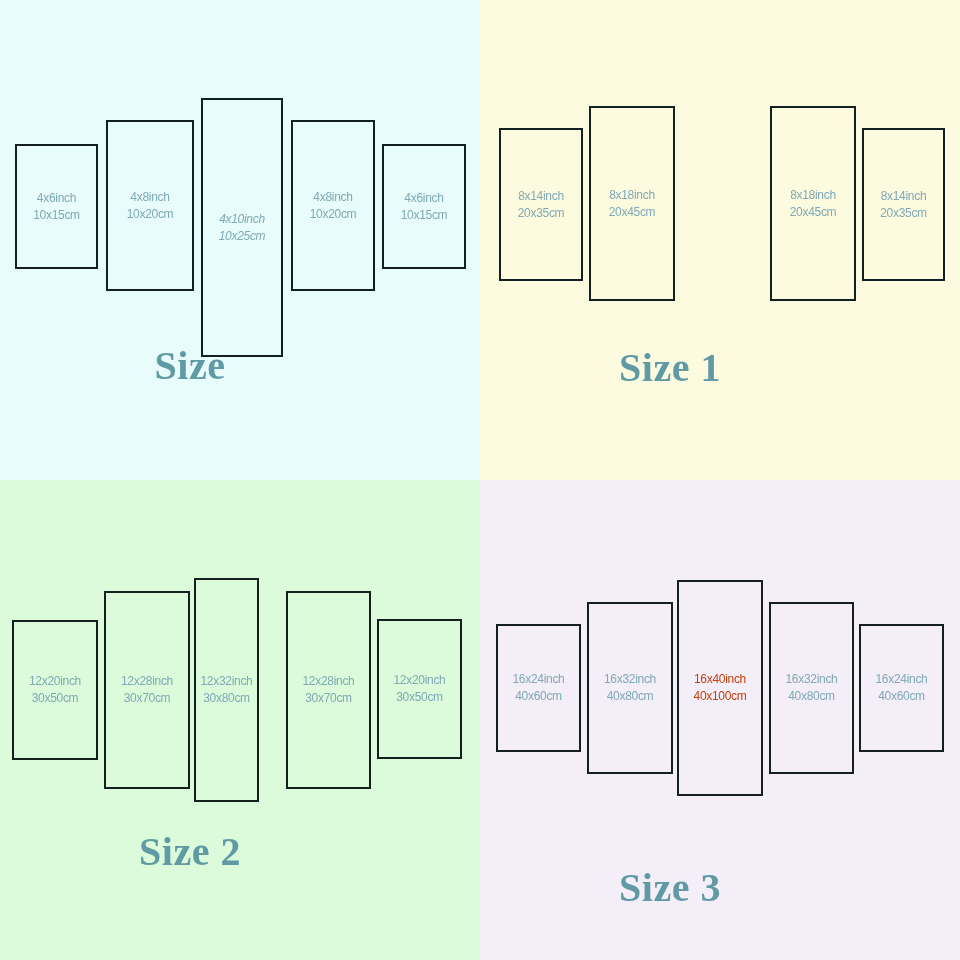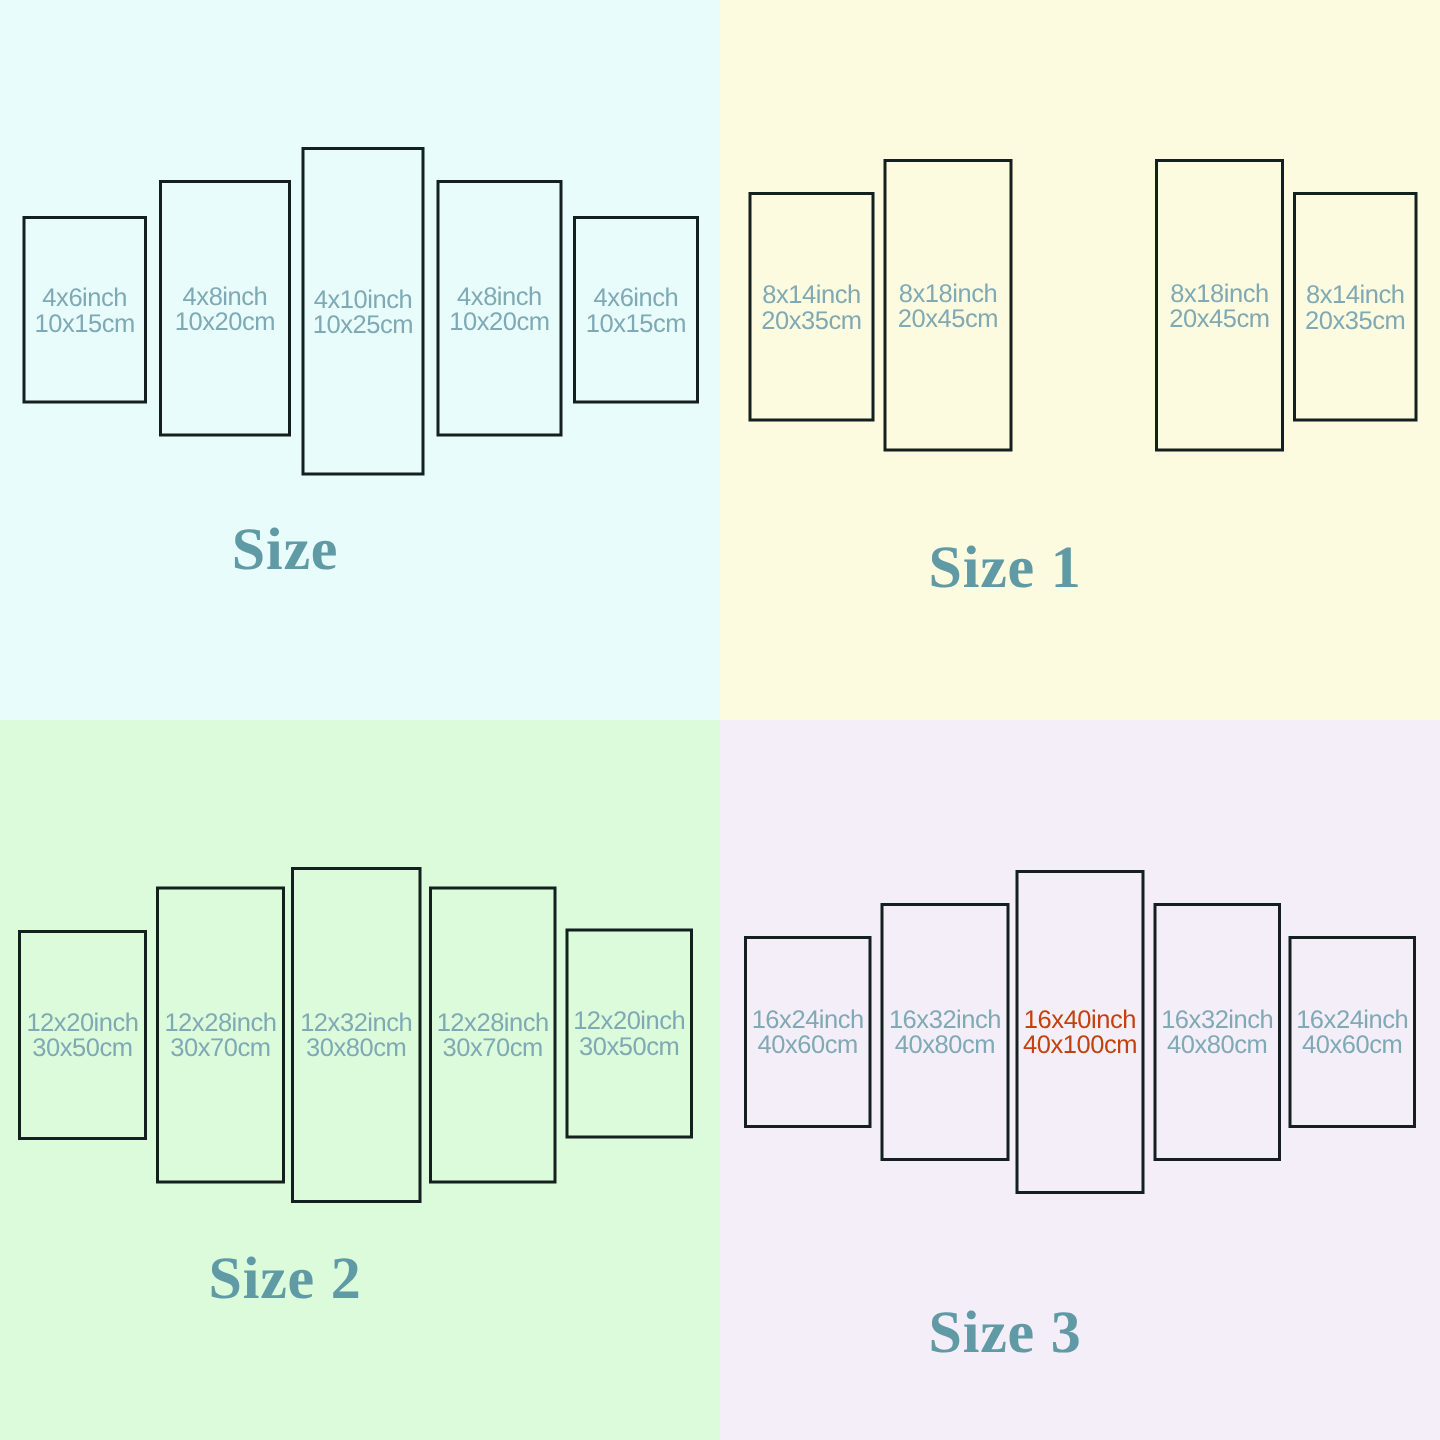--- a/index.html
+++ b/index.html
@@ -44,21 +44,21 @@
     border: 2px solid #14201f;
     background: transparent;
     display: flex;
     align-items: center;
     justify-content: center;
   }
 
   .panel-label {
     text-align: center;
     font-family: "Liberation Sans", sans-serif;
-    font-size: 17px;
+    font-size: 12px;
     line-height: 17px;
     color: #7fa9b4;
     letter-spacing: -0.3px;
     white-space: nowrap;
     user-select: none;
   }
 
   .panel-label .line2 { display: block; }
 
   .quadrant-title {
@@ -68,38 +68,38 @@
     text-align: center;
     font-family: "Liberation Serif", serif;
     font-weight: bold;
     font-size: 40px;
     color: #5f9aa5;
     letter-spacing: 0.5px;
     user-select: none;
   }
 
   .q-tl .quadrant-title { top: 342px; }
-  .q-tr .quadrant-title { top: 354px; }
+  .q-tr .quadrant-title { top: 344px; }
   .q-bl .quadrant-title { top: 348px; }
   .q-br .quadrant-title { top: 348px; margin-top: 36px; }
 </style>
 </head>
 <body>
 
 <div id="size-chart">
 
   <div class="quadrant q-tl" style="background: rgb(231, 252, 251);">
     <div class="panel-group">
         <div class="panel" style="left: 15px; top: 144px; width: 83px; height: 125px; border-color: rgb(20, 32, 31);">
           <div class="panel-label" style="color: rgb(127, 169, 180);"><span>4x6inch</span><span class="line2">10x15cm</span></div>
         </div>
         <div class="panel" style="left: 106px; top: 120px; width: 88px; height: 171px; border-color: rgb(20, 32, 31);">
           <div class="panel-label" style="color: rgb(127, 169, 180);"><span>4x8inch</span><span class="line2">10x20cm</span></div>
         </div>
-        <div class="panel" style="left: 201px; top: 98px; width: 82px; height: 219px; border-color: rgb(20, 32, 31);">
+        <div class="panel" style="left: 201px; top: 98px; width: 82px; height: 259px; border-color: rgb(20, 32, 31); font-style: italic;">
           <div class="panel-label" style="color: rgb(127, 169, 180);"><span>4x10inch</span><span class="line2">10x25cm</span></div>
         </div>
         <div class="panel" style="left: 291px; top: 120px; width: 84px; height: 171px; border-color: rgb(20, 32, 31);">
           <div class="panel-label" style="color: rgb(127, 169, 180);"><span>4x8inch</span><span class="line2">10x20cm</span></div>
         </div>
         <div class="panel" style="left: 382px; top: 144px; width: 84px; height: 125px; border-color: rgb(20, 32, 31);">
           <div class="panel-label" style="color: rgb(127, 169, 180);"><span>4x6inch</span><span class="line2">10x15cm</span></div>
         </div>
       </div>
     <div class="quadrant-title" style="color: rgb(95, 154, 165);">Size</div>
@@ -124,21 +124,21 @@
   </div>
 
   <div class="quadrant q-bl" style="background: rgb(219, 251, 219);">
     <div class="panel-group">
         <div class="panel" style="left: 12px; top: 140px; width: 86px; height: 140px; border-color: rgb(20, 32, 31);">
           <div class="panel-label" style="color: rgb(127, 169, 180);"><span>12x20inch</span><span class="line2">30x50cm</span></div>
         </div>
         <div class="panel" style="left: 104px; top: 111px; width: 86px; height: 198px; border-color: rgb(20, 32, 31);">
           <div class="panel-label" style="color: rgb(127, 169, 180);"><span>12x28inch</span><span class="line2">30x70cm</span></div>
         </div>
-        <div class="panel" style="left: 194px; top: 98px; width: 87px; height: 224px; border-color: rgb(20, 32, 31);">
+        <div class="panel" style="left: 194px; top: 98px; width: 65px; height: 224px; border-color: rgb(20, 32, 31);">
           <div class="panel-label" style="color: rgb(127, 169, 180);"><span>12x32inch</span><span class="line2">30x80cm</span></div>
         </div>
         <div class="panel" style="left: 286px; top: 111px; width: 85px; height: 198px; border-color: rgb(20, 32, 31);">
           <div class="panel-label" style="color: rgb(127, 169, 180);"><span>12x28inch</span><span class="line2">30x70cm</span></div>
         </div>
         <div class="panel" style="left: 377px; top: 139px; width: 85px; height: 140px; border-color: rgb(20, 32, 31);">
           <div class="panel-label" style="color: rgb(127, 169, 180);"><span>12x20inch</span><span class="line2">30x50cm</span></div>
         </div>
       </div>
     <div class="quadrant-title" style="color: rgb(95, 154, 165);">Size 2</div>

